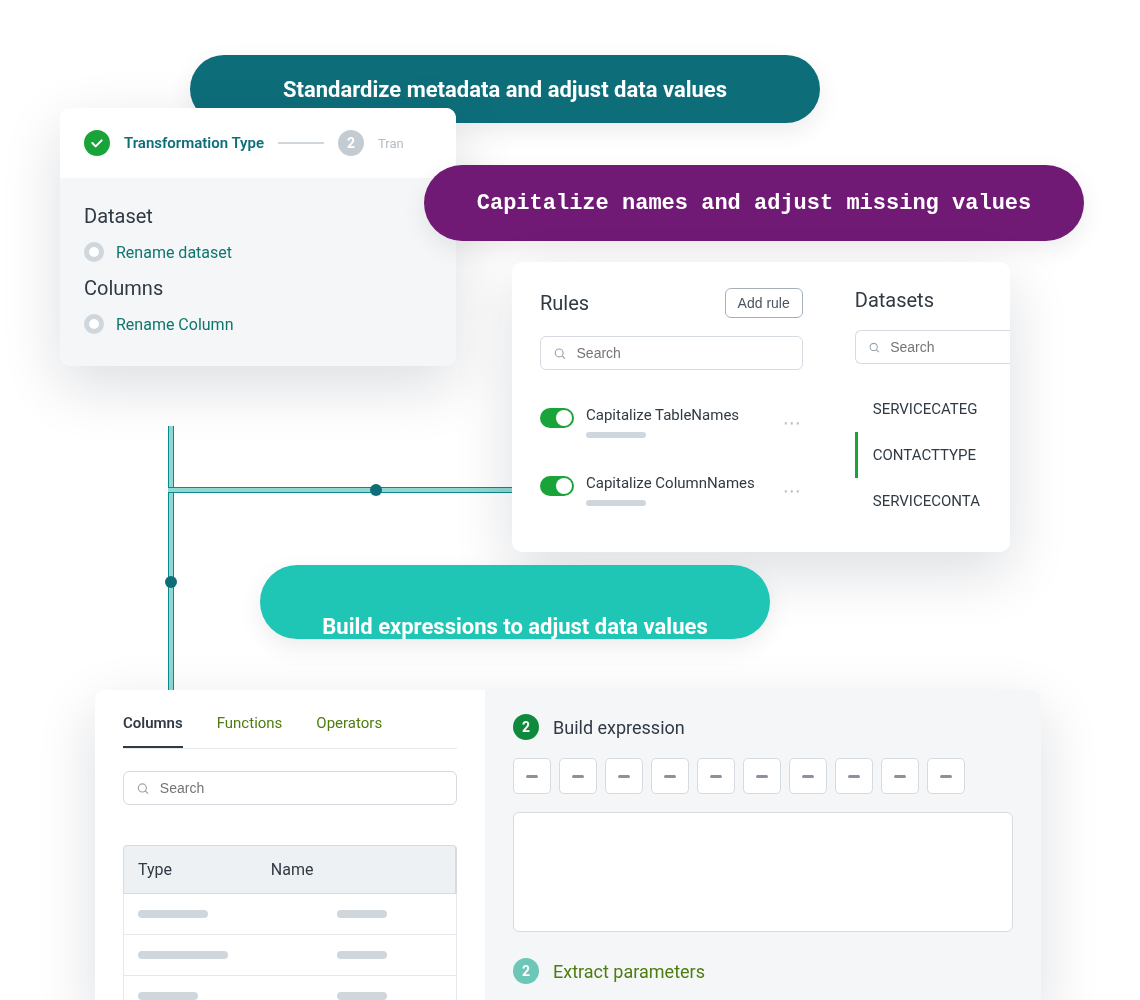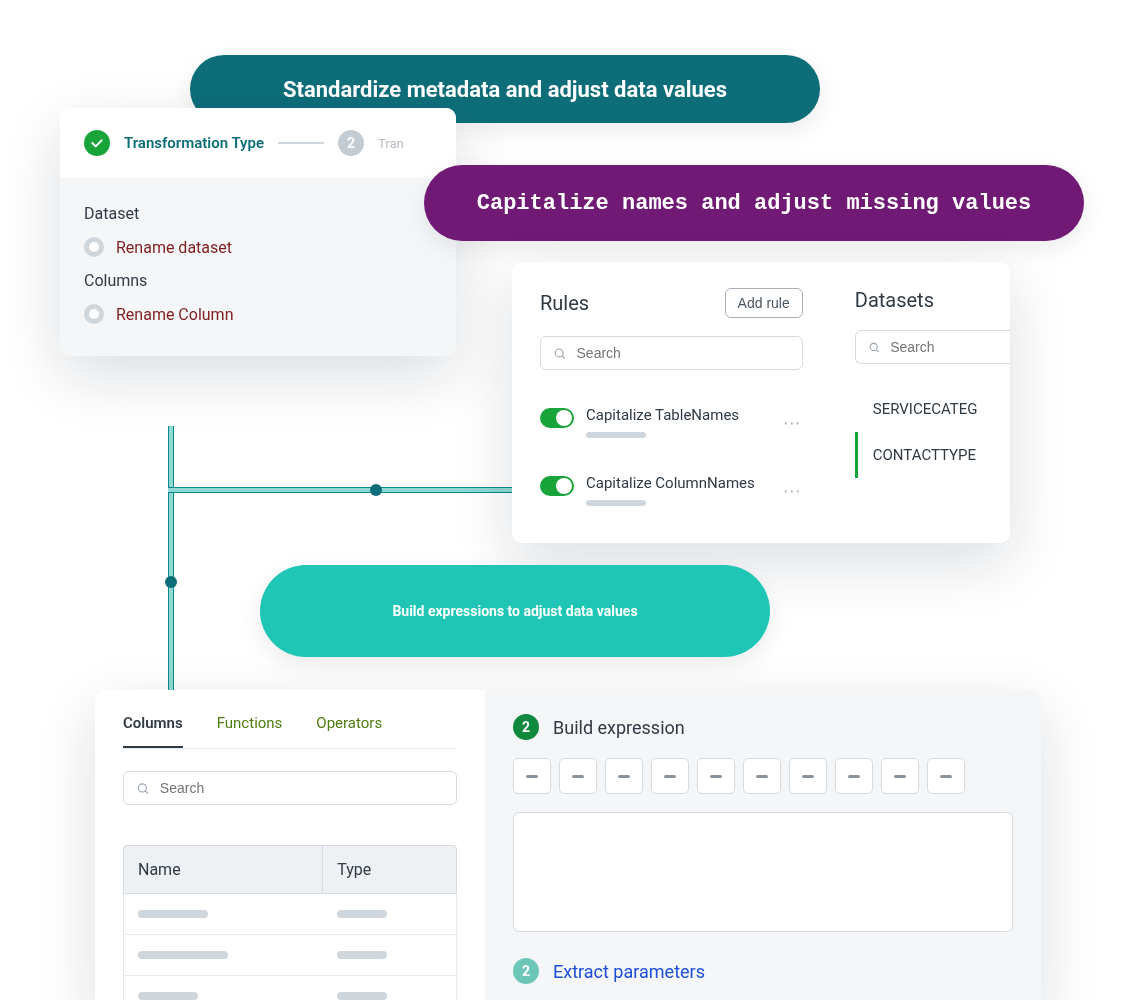--- a/index.html
+++ b/index.html
@@ -15,25 +15,25 @@
 
 .card1 { width: 396px; }
 .card1-header { padding: 22px 24px; display: flex; align-items: center; gap: 14px; background: #fff; border-radius: 10px 10px 0 0; }
 .check-circle { width: 26px; height: 26px; border-radius: 50%; background: #19a439; display: flex; align-items: center; justify-content: center; flex-shrink: 0; }
 .check-circle svg { width: 16px; height: 16px; }
 .step-label-active { color: #0d6e7a; font-weight: 600; font-size: 15px; }
 .step-line { flex: 0 0 46px; height: 2px; background: #cfd6dc; }
 .step-num { width: 26px; height: 26px; border-radius: 50%; background: #c4ccd3; color: #fff; font-weight: 700; font-size: 14px; display: flex; align-items: center; justify-content: center; flex-shrink: 0; }
 .step-label-inactive { color: #b5bcc4; font-size: 13px; }
 .card1-body { background: #f4f6f8; padding: 26px 24px 18px; border-radius: 0 0 10px 10px; }
-.body-section-label { font-size: 16px; color: #303a44; margin-bottom: 14px; }
+.body-section-label { font-size: 20px; color: #303a44; margin-bottom: 14px; }
 .radio-row { display: flex; align-items: center; gap: 12px; margin-bottom: 14px; }
 .radio-dot { width: 20px; height: 20px; border-radius: 50%; border: 5px solid #cfd6dc; background: #fff; flex-shrink: 0; }
 .radio-dot.filled { border: none; background: #cfd6dc; }
-.radio-label { color: #7f1d1d; font-size: 16px; }
+.radio-label { color: #0f766e; font-size: 16px; }
 
 
 .card2 { display: flex; }
 .rules-panel { width: 320px; padding: 26px 28px 37px; }
 .panel-header { display: flex; align-items: center; justify-content: space-between; margin-bottom: 18px; }
 .panel-title { font-size: 20px; color: #303a44; }
 .add-rule-btn { border: 1px solid #a7b0b9; border-radius: 6px; padding: 6px 12px; font-size: 14px; color: #4b555f; background: #fff; cursor: pointer; }
 .search-box { border: 1px solid #d5dbe0; border-radius: 6px; padding: 8px 12px; display: flex; align-items: center; gap: 10px; margin-bottom: 22px; }
 .search-box svg { width: 15px; height: 15px; stroke: #9aa3ac; }
 .search-box input { border: none; outline: none; font-size: 14px; color: #9aa3ac; width: 100%; background: transparent; }
@@ -63,21 +63,21 @@
 .th-type { flex: 1; }
 .table-row { display: flex; border-left: 1px solid #e5e9ed; border-right: 1px solid #e5e9ed; border-bottom: 1px solid #e5e9ed; }
 .table-row .td { padding: 16px 14px; }
 .td-name { flex: 0 0 60%; }
 .td-type { flex: 1; }
 .skel { height: 8px; background: #cfd6dc; border-radius: 4px; }
 
 .expr-right { flex: 1; padding: 24px 28px 24px 28px; background: #f4f6f8; }
 .step-header { display: flex; align-items: center; gap: 14px; margin-bottom: 18px; }
 .step-header.inactive .step-badge { background: #6cc7b8; }
-.step-header.inactive .step-text { color: #1d4ed8; }
+.step-header.inactive .step-text { color: #4d7c0f; }
 .step-badge { width: 26px; height: 26px; border-radius: 50%; background: #0f8a3c; color: #fff; font-weight: 700; font-size: 14px; display: flex; align-items: center; justify-content: center; }
 .step-text { font-size: 18px; color: #303a44; }
 .expr-tokens { display: flex; gap: 8px; margin-bottom: 18px; }
 .token { width: 38px; height: 36px; border: 1px solid #d5dbe0; border-radius: 5px; background: #fff; display: flex; align-items: center; justify-content: center; }
 .token-dash { width: 12px; height: 3px; background: #8a939c; border-radius: 2px; }
 .expr-box { width: 100%; height: 120px; border: 1px solid #d5dbe0; border-radius: 6px; background: #fff; margin-bottom: 26px; }
 
 
 .hline, .vline { position: absolute; background: #8fd9d2; }
 .vline { width: 6px; }
@@ -161,45 +161,46 @@
     <div class="panel-title">Datasets</div>
     <div class="search-box">
       <svg viewBox="0 0 24 24" fill="none" stroke-width="2">
           <circle cx="11" cy="11" r="7"></circle>
           <line x1="21" y1="21" x2="16" y2="16"></line>
         </svg>
       <input placeholder="Search" style="">
     </div>
     <div class="dataset-item">SERVICECATEG</div>
     <div class="dataset-item active">CONTACTTYPE</div>
-  </div>
-</div>
-
-<div class="pill pill-teal-bright" style="left:260px; top:565px; width:510px; height:92px; font-size:14px;">
+    <div class="dataset-item">SERVICECONTA</div>
+  </div>
+</div>
+
+<div class="pill pill-teal-bright" style="left:260px; top:565px; width:510px; height:74px; font-size:22px;align-items:flex-end;">
   <span>Build expressions to adjust data values</span>
 </div>
 
 <div class="card card3" style="left:95px; top:690px; width:946px; height:320px; overflow:hidden;">
   <div class="expr-left">
     <div class="tabs">
       <div class="tab active">Columns</div>
       <div class="tab">Functions</div>
       <div class="tab">Operators</div>
     </div>
     <div class="search-box">
       <svg viewBox="0 0 24 24" fill="none" stroke-width="2">
           <circle cx="11" cy="11" r="7"></circle>
           <line x1="21" y1="21" x2="16" y2="16"></line>
         </svg>
       <input placeholder="Search" style="">
     </div>
     <div style="height:18px;"></div>
     <div class="table-head">
+      <div class="th th-type">Type</div>
       <div class="th th-name">Name</div>
-      <div class="th th-type">Type</div>
     </div>
     <div class="table-row">
       <div class="td td-name">
           <div class="skel" style="width:70px;"></div>
         </div>
       <div class="td td-type">
           <div class="skel" style="width:50px;"></div>
         </div>
     </div>
     <div class="table-row">

